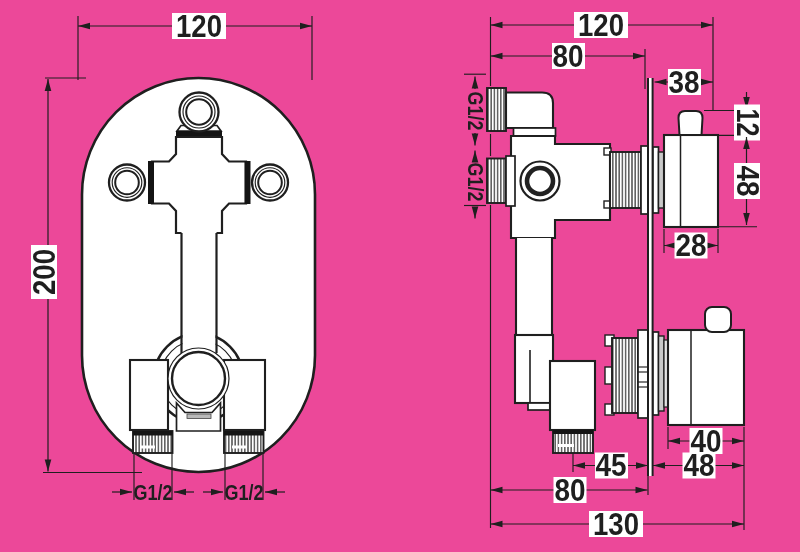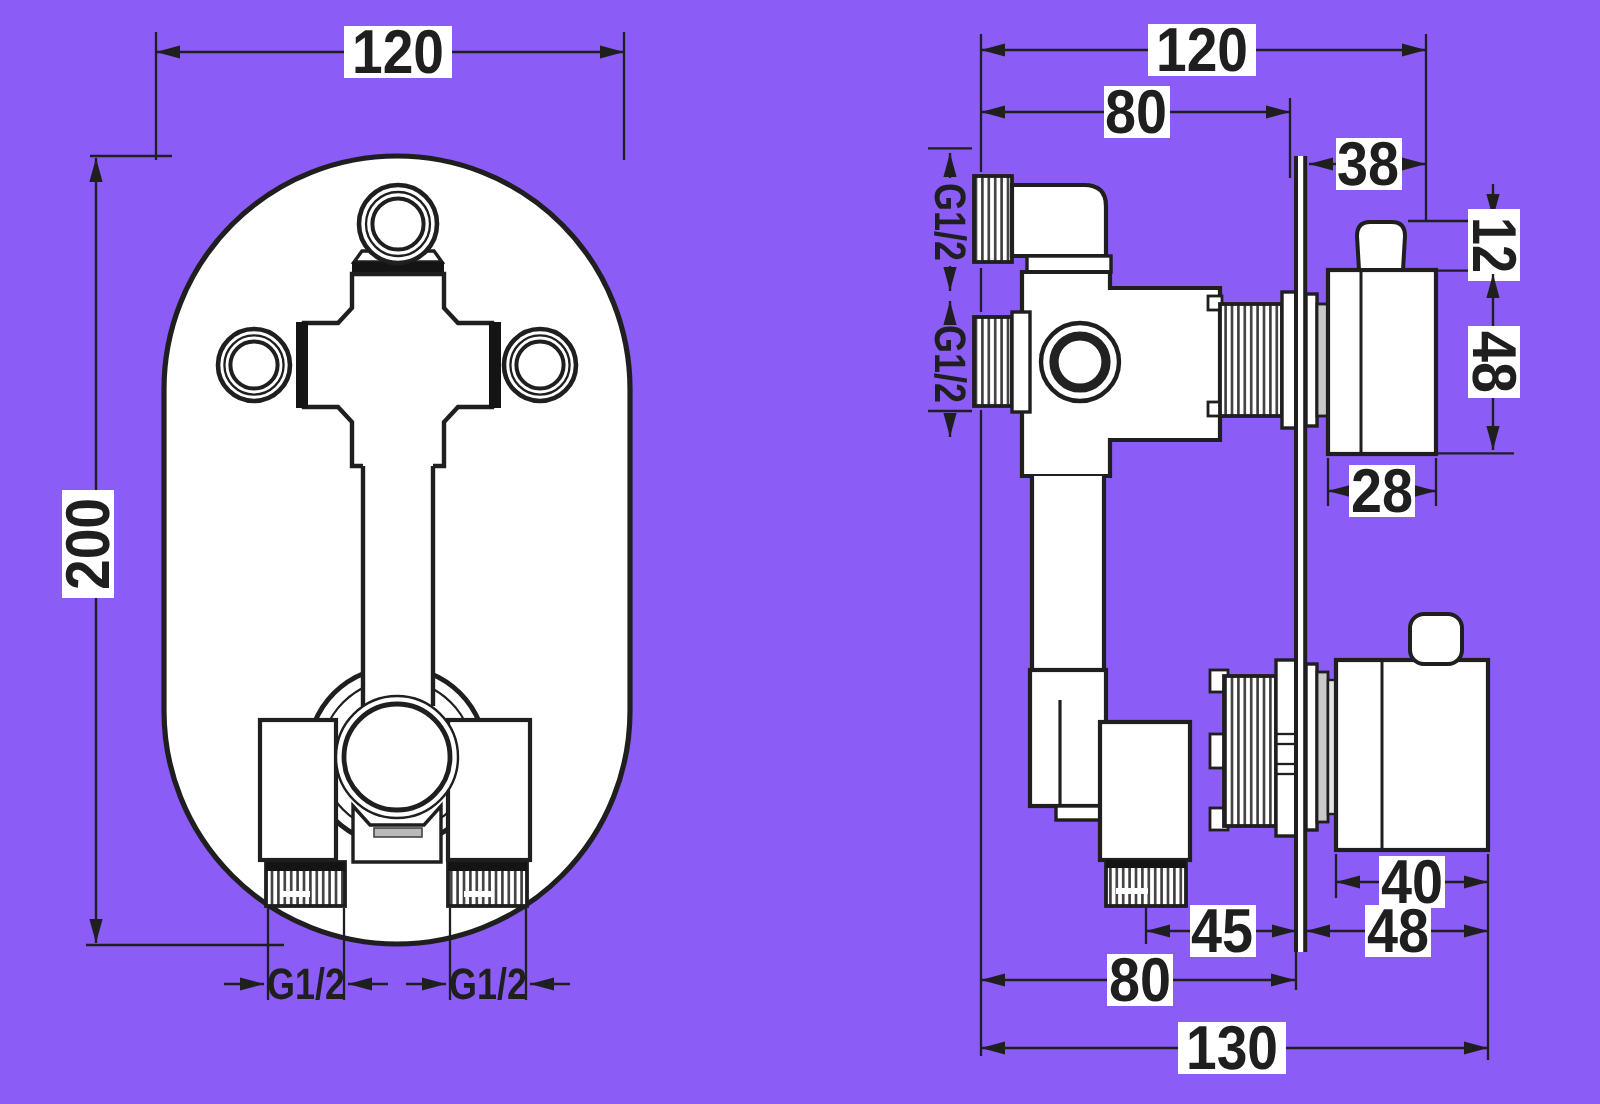--- a/index.html
+++ b/index.html
@@ -1,16 +1,16 @@
 <!DOCTYPE html>
 <html><head>
 <meta charset="utf-8">
 <style>
   html,body{margin:0;padding:0;background:#fff;}
-  .stage{width:800px;height:552px;position:relative;background:#8b5cf6;overflow:hidden;}
+  .stage{width:800px;height:552px;position:relative;background:#ec4899;overflow:hidden;}
   svg{display:block;}
   .dn{font-family:"Liberation Sans",sans-serif;font-weight:bold;font-size:31px;fill:#1f1f1f;}
   .dg{font-family:"Liberation Sans",sans-serif;font-weight:bold;font-size:22px;fill:#1f1f1f;}
   text{text-anchor:middle;dominant-baseline:central;}
   .ol{stroke:#1f1f1f;stroke-width:2.3;fill:#fff;}
   .olb{stroke:#1f1f1f;stroke-width:2.6;fill:#fff;}
   .thin{stroke:#1f1f1f;stroke-width:1.15;fill:none;}
   .med{stroke:#1f1f1f;stroke-width:1.7;fill:#fff;}
   .dim{stroke:#1f1f1f;stroke-width:1.2;fill:none;}
   .bg{fill:#fff;stroke:none;}

